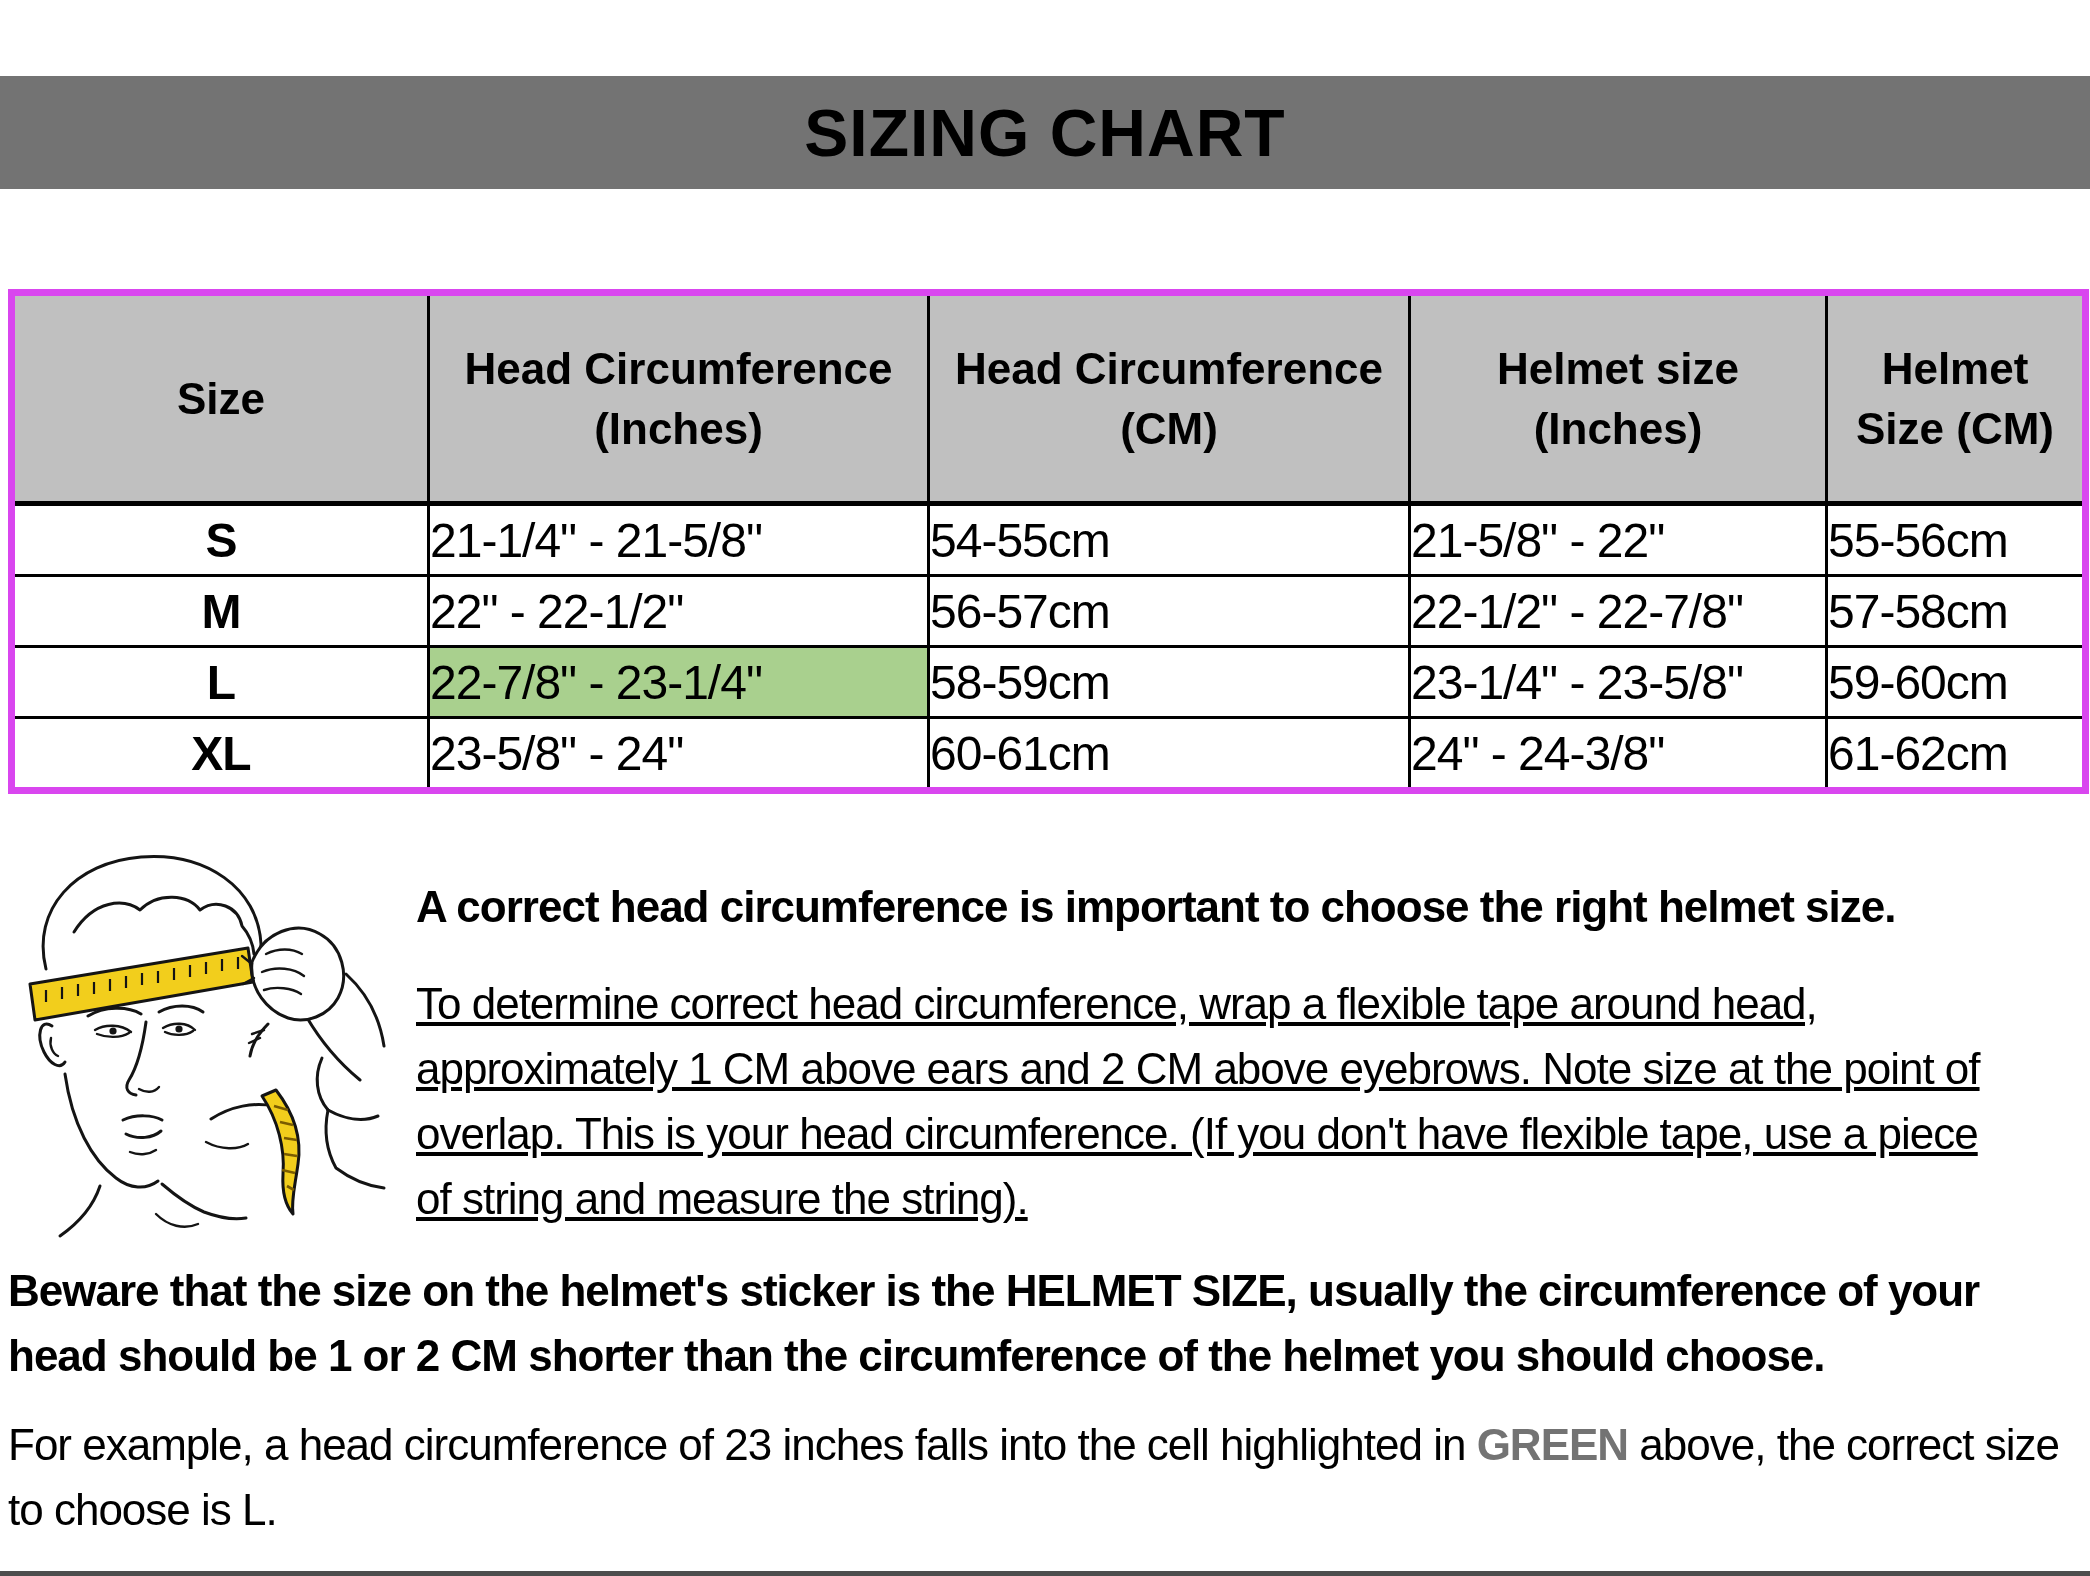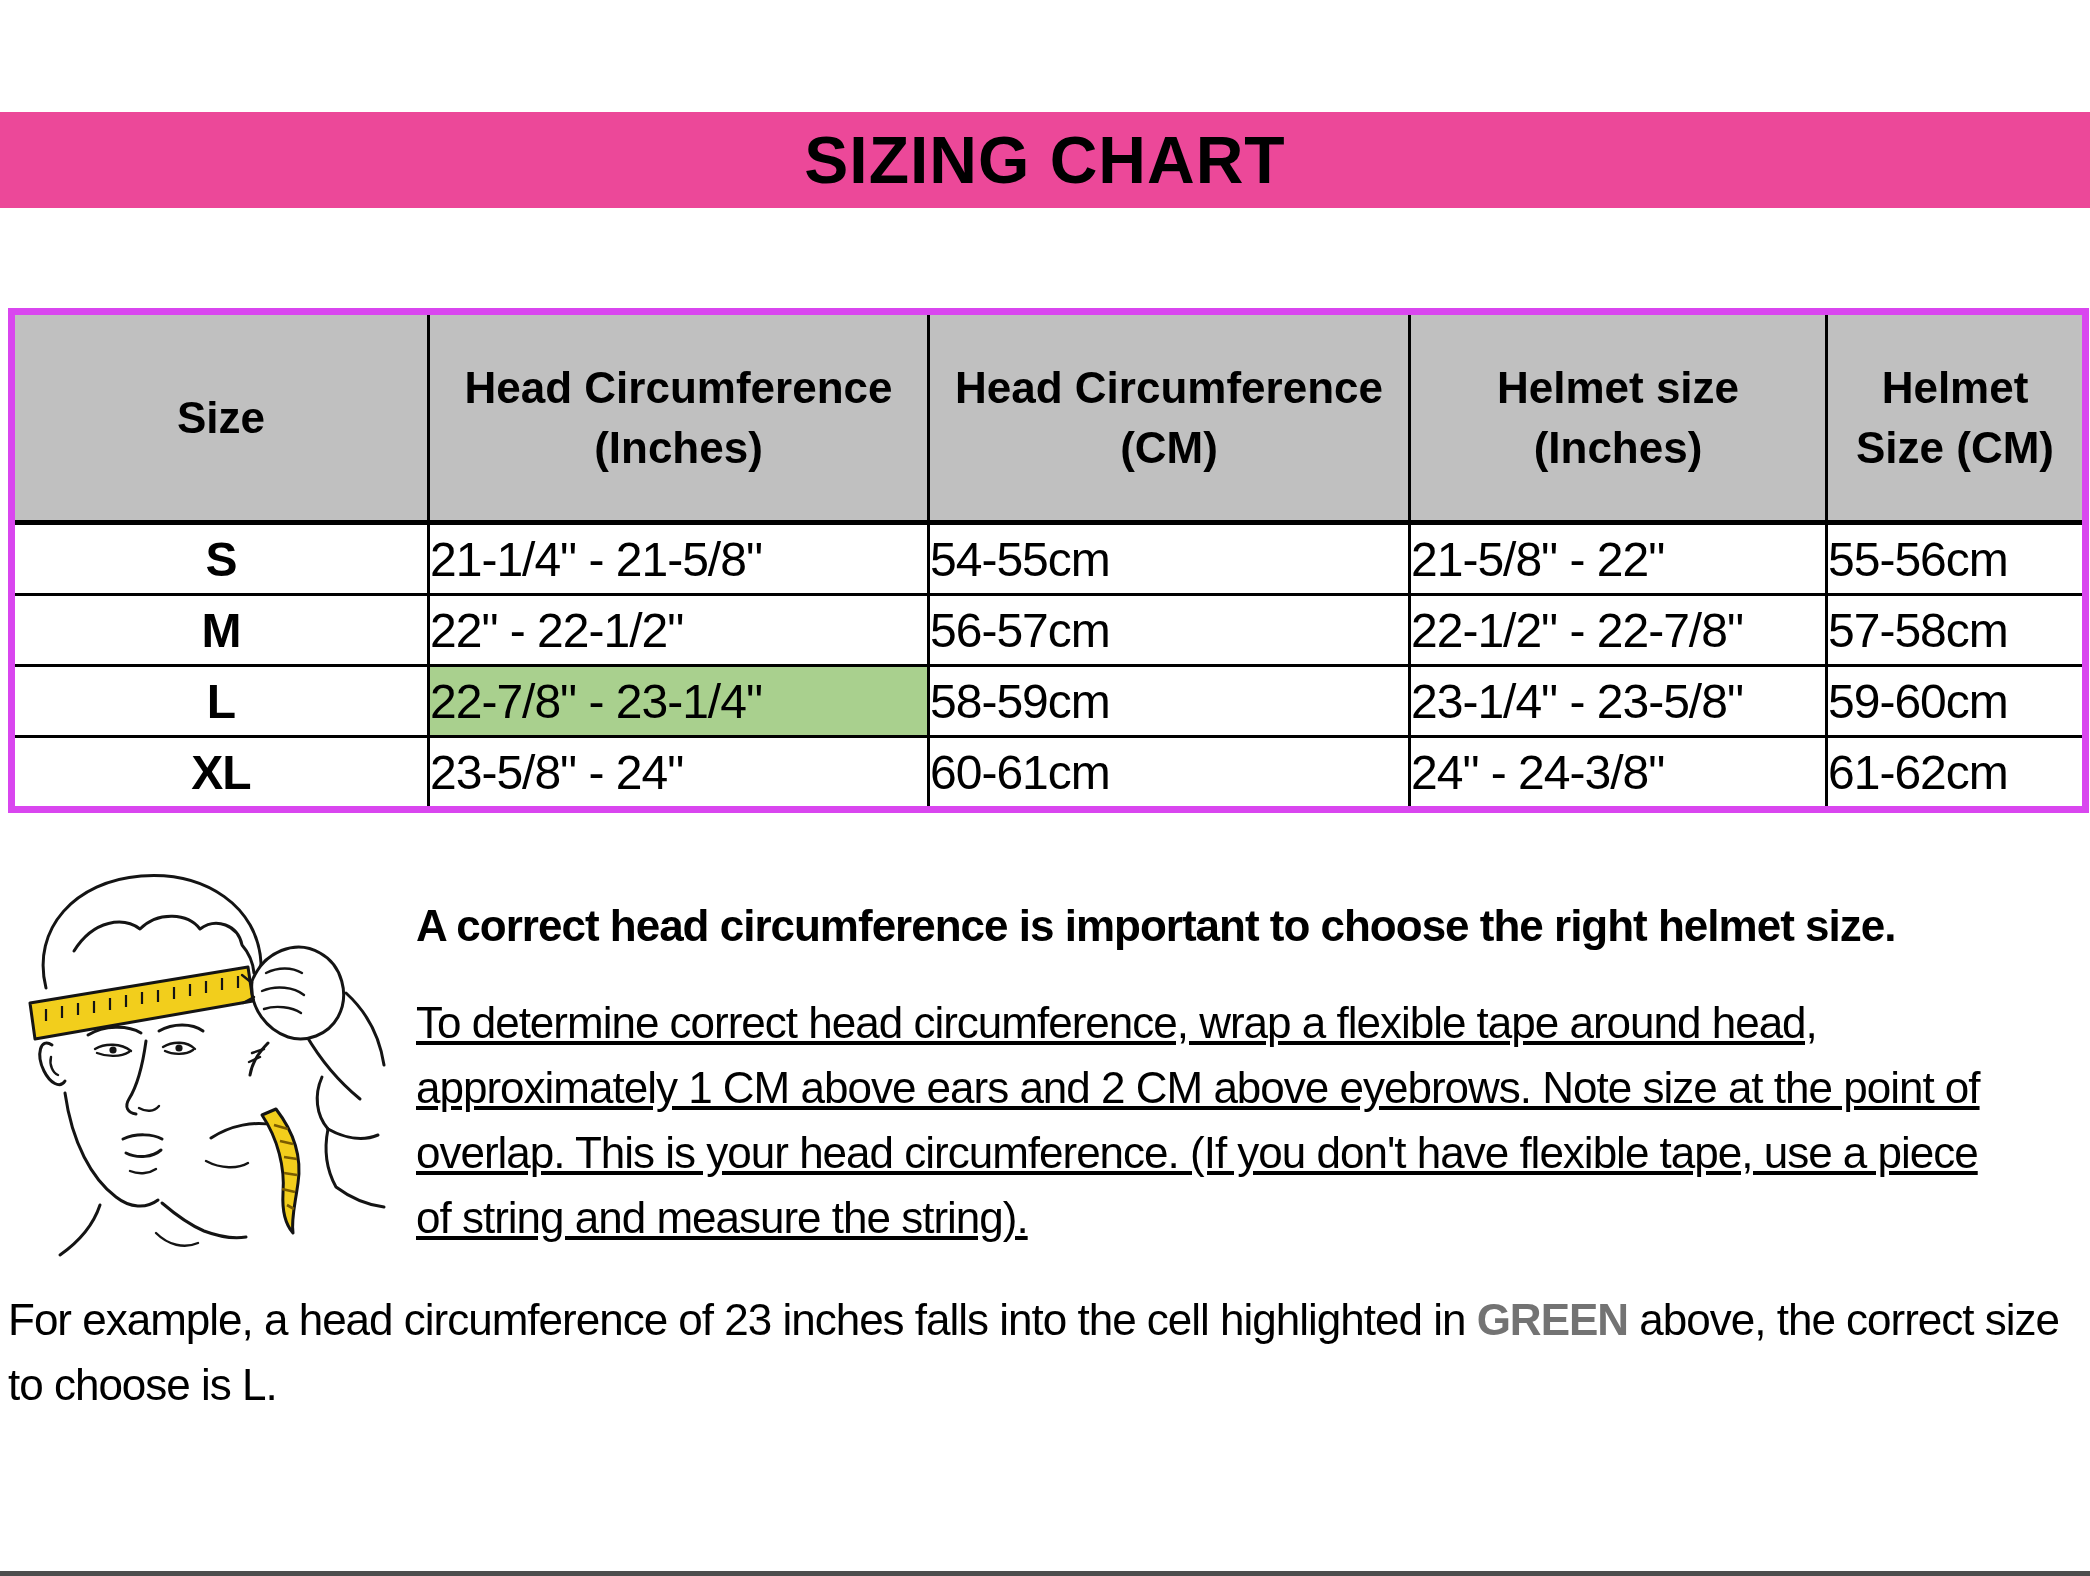--- a/index.html
+++ b/index.html
@@ -6,22 +6,22 @@
   #page{
     position:relative;
     width:2090px;height:1576px;
     background:#ffffff;
     overflow:hidden;
     font-family:"Liberation Sans", sans-serif;
     color:#000;
   }
   
   .banner{
-    margin-top:112px;height:96px;width:100%;
-    background:#ec4899;
+    margin-top:76px;height:113px;width:100%;
+    background:#737373;
     display:flex;align-items:center;justify-content:center;
   }
   .banner .title{
     font-size:66px;font-weight:bold;color:#000;letter-spacing:1px;
   }
   
   table.sizing{
     border-collapse:collapse;table-layout:fixed;
     width:2074px;margin:100px 8px 0 8px;
     border:7px solid #d946ef;
@@ -176,17 +176,18 @@
         <path class="ln-thin" d="M 260 110 C 272 104, 286 104, 296 110 M 256 128 C 270 122, 288 124, 298 132 M 258 146 C 270 142, 286 144, 295 150"></path>
         <path class="ln-thin" d="M 246 120 L 236 112 M 248 134 L 237 140"></path>
       </svg>
     </div>
     <div class="measure-texts">
       <p class="intro">A correct head circumference is important to choose the right helmet size.</p>
       <p class="instructions">To determine correct head circumference, wrap a flexible tape around head, approximately 1 CM above ears and 2 CM above eyebrows. Note size at the point of overlap. This is your head circumference. (If you don't have flexible tape, use a piece of string and measure the string).</p>
     </div>
   </div>
 
+  <p class="warning">Beware that the size on the helmet's sticker is the HELMET SIZE, usually the circumference of your head should be 1 or 2 CM shorter than the circumference of the helmet you should choose.</p>
 
   <p class="example"><span>For example, a head circumference of 23 inches falls into the cell highlighted in </span><span class="green-word">GREEN</span><span> above, the correct size to choose is L.</span></p>
 
   <div class="bottom-line"></div>
 </div>
 
 </body></html>

